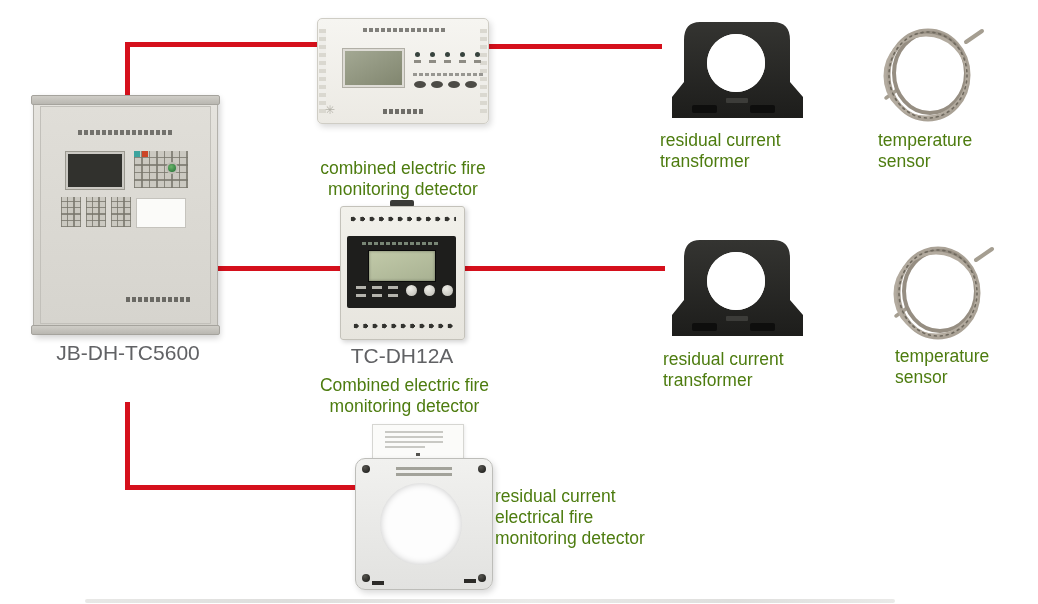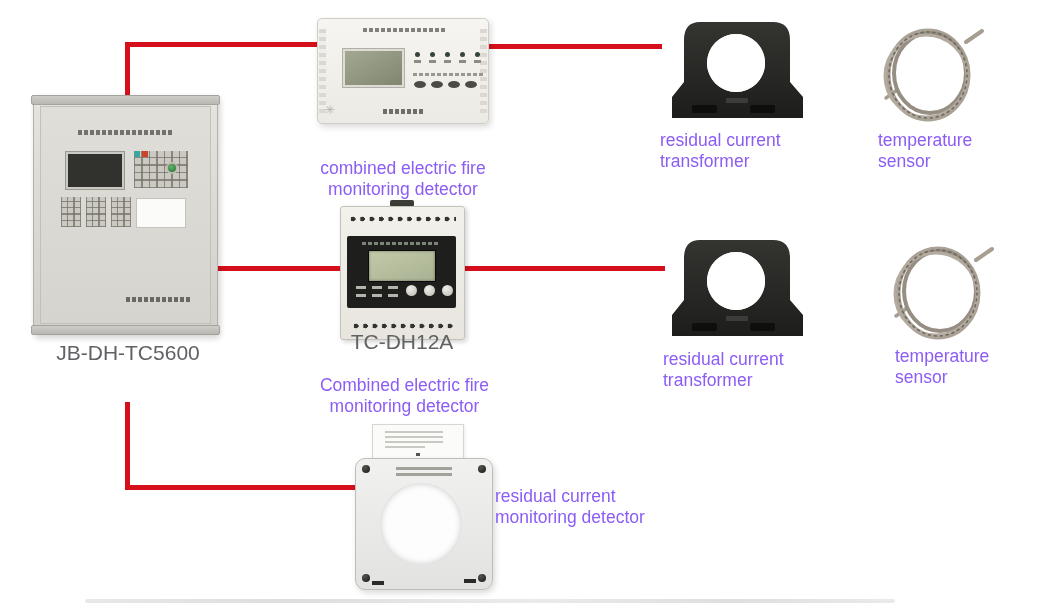--- a/index.html
+++ b/index.html
@@ -3,21 +3,21 @@
 <meta charset="utf-8">
 <style>
   html,body{margin:0;padding:0;background:#ffffff;}
   #canvas{
     position:relative;width:1038px;height:604px;background:#ffffff;
     overflow:hidden;font-family:"Liberation Sans",sans-serif;
   }
   
   .wire{position:absolute;background:#d5101c;}
   
-  .cap{position:absolute;color:#8b5cf6;font-size:17.5px;line-height:21px;}
+  .cap{position:absolute;color:#4d7c0f;font-size:17.5px;line-height:21px;}
   .cap .ln{display:block;}
   .model{position:absolute;color:#616265;font-size:21px;font-weight:400;text-align:center;}
   
   .controller{position:absolute;left:33px;top:95px;width:183px;height:238px;
     background:linear-gradient(180deg,#e6e4df 0%,#dddbd5 40%,#d2d0ca 100%);
     border:1px solid #b3b1ab;border-radius:2px;box-shadow:2px 3px 6px rgba(0,0,0,.18);}
   .ctl-cap{position:absolute;left:-3px;width:187px;height:8px;background:linear-gradient(#cfcdc7,#b9b7b1);
     border:1px solid #a5a39d;border-radius:2px;}
   .ctl-cap.t{top:-1px;} .ctl-cap.b{bottom:-1px;}
   .ctl-face{position:absolute;left:6px;top:10px;right:6px;bottom:10px;
@@ -160,21 +160,21 @@
       <div class="dh12a-mark" style="left:41px;top:50px;"></div>
       <div class="dh12a-mark" style="left:9px;top:58px;"></div>
       <div class="dh12a-mark" style="left:25px;top:58px;"></div>
       <div class="dh12a-mark" style="left:41px;top:58px;"></div>
       <div class="dh12a-btn" style="left:59px;"></div>
       <div class="dh12a-btn" style="left:77px;"></div>
       <div class="dh12a-btn" style="left:95px;"></div>
     </div>
     <div class="dots" style="left:12px;top:116px;width:100px;"></div>
   </div>
-  <div class="model" style="left:312px;top:330px;width:180px;">TC-DH12A</div>
+  <div class="model" style="left:312px;top:344px;width:180px;">TC-DH12A</div>
   <div class="cap" style="left:312px;top:375px;width:185px;text-align:center;">
     <span class="ln">Combined electric fire</span>
     <span class="ln">monitoring detector</span>
   </div>
 
   <div class="rdet-box">
     <div class="rdet-line" style="top:6px;"></div>
     <div class="rdet-line" style="top:11px;"></div>
     <div class="rdet-line" style="top:16px;"></div>
     <div class="rdet-line" style="top:21px;width:40px;"></div>
@@ -186,20 +186,21 @@
     <div class="screw" style="left:6px;bottom:7px;"></div>
     <div class="screw" style="right:6px;bottom:7px;"></div>
     <div class="rdet-text" style="top:8px;"></div>
     <div class="rdet-text" style="top:14px;"></div>
     <div class="rdet-hole"></div>
     <div class="rdet-dash" style="left:16px;bottom:4px;"></div>
     <div class="rdet-dash" style="right:16px;bottom:6px;"></div>
   </div>
   <div class="cap" style="left:495px;top:486px;width:200px;">
     <span class="ln">residual current</span>
+    <span class="ln">electrical fire</span>
     <span class="ln">monitoring detector</span>
   </div>
 
   <svg class="svgdev" style="left:670px;top:18px;" width="135" height="105" viewBox="0 0 135 105">
     <defs>
       <linearGradient id="tg" x1="0" y1="0" x2="0" y2="1">
         <stop offset="0" stop-color="#343431"></stop>
           <stop offset="1" stop-color="#1d1d1b"></stop>
       </linearGradient>
     </defs>

